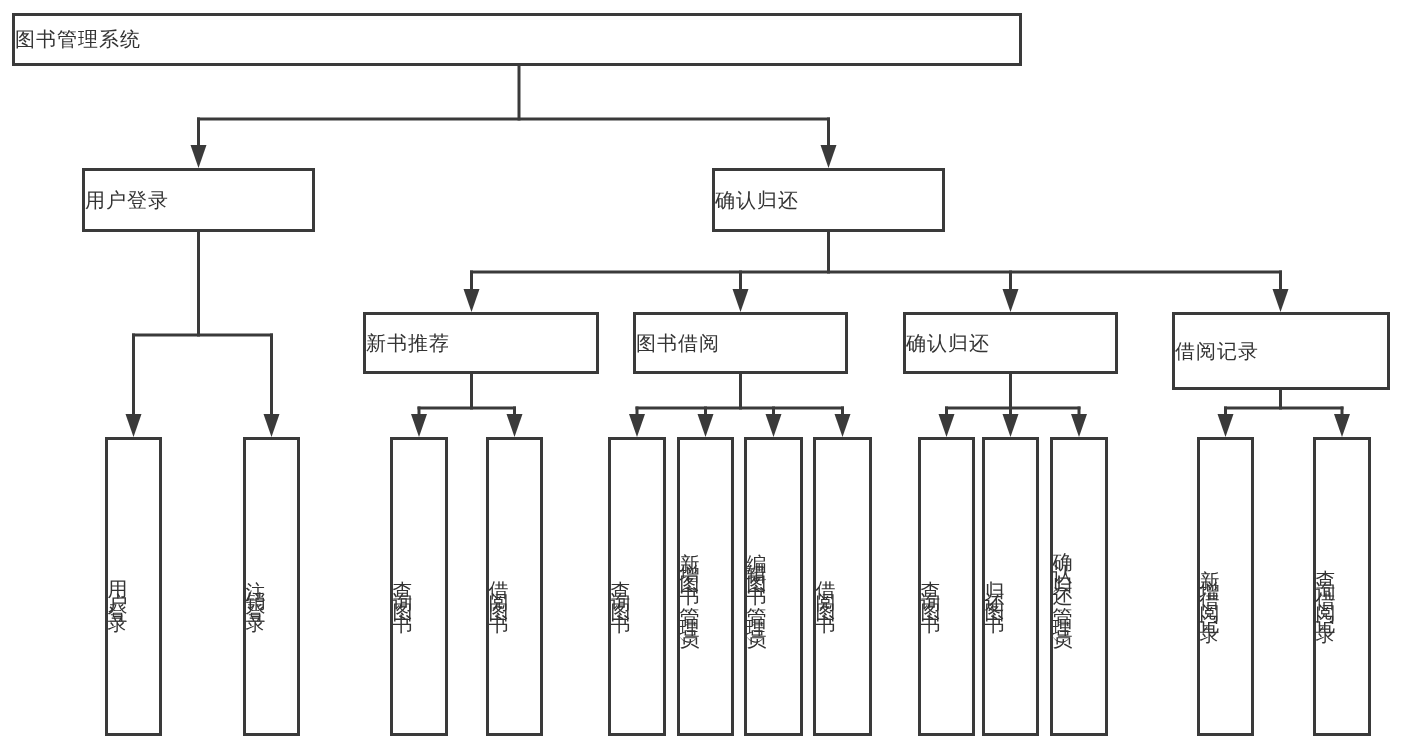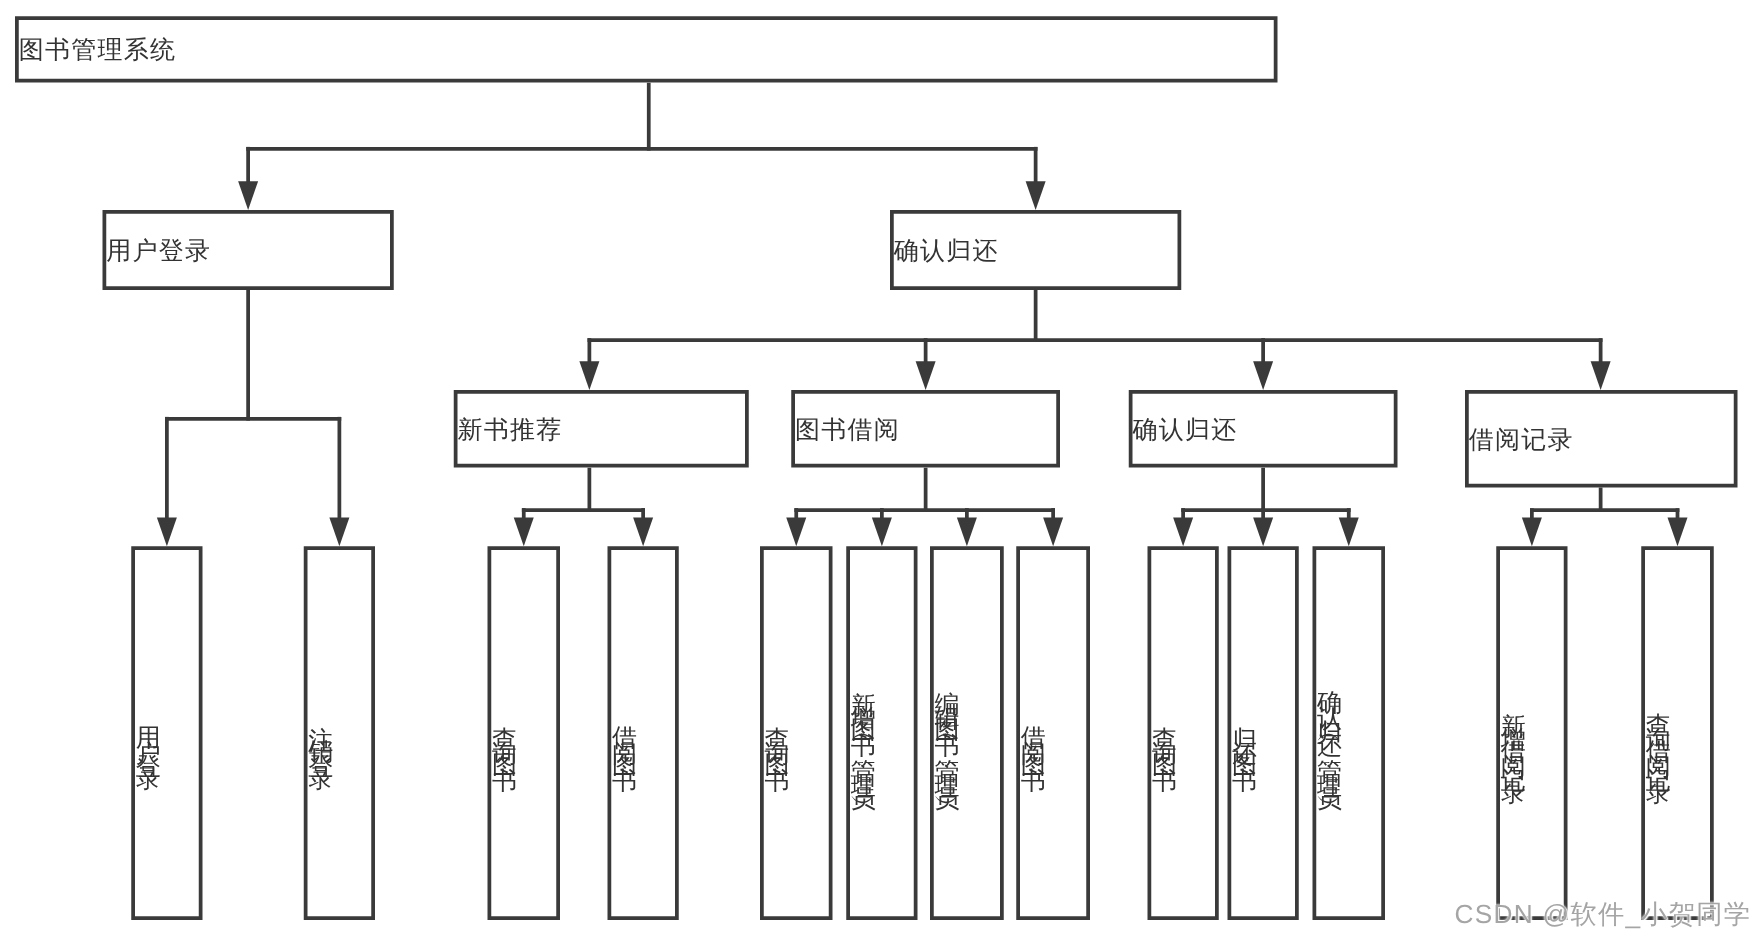--- a/index.html
+++ b/index.html
@@ -194,15 +194,14 @@
     <span class="vtext">确认归还（管理员）</span>
   </div>
 
   <div class="box leaf n-e0">
     <span class="vtext">新增借阅记录</span>
   </div>
   <div class="box leaf n-e1">
     <span class="vtext">查询借阅记录</span>
   </div>
 
-  <div class="watermark">CSDN @软件_小贺同学</div>
 
 </div>
 
 </body></html>

